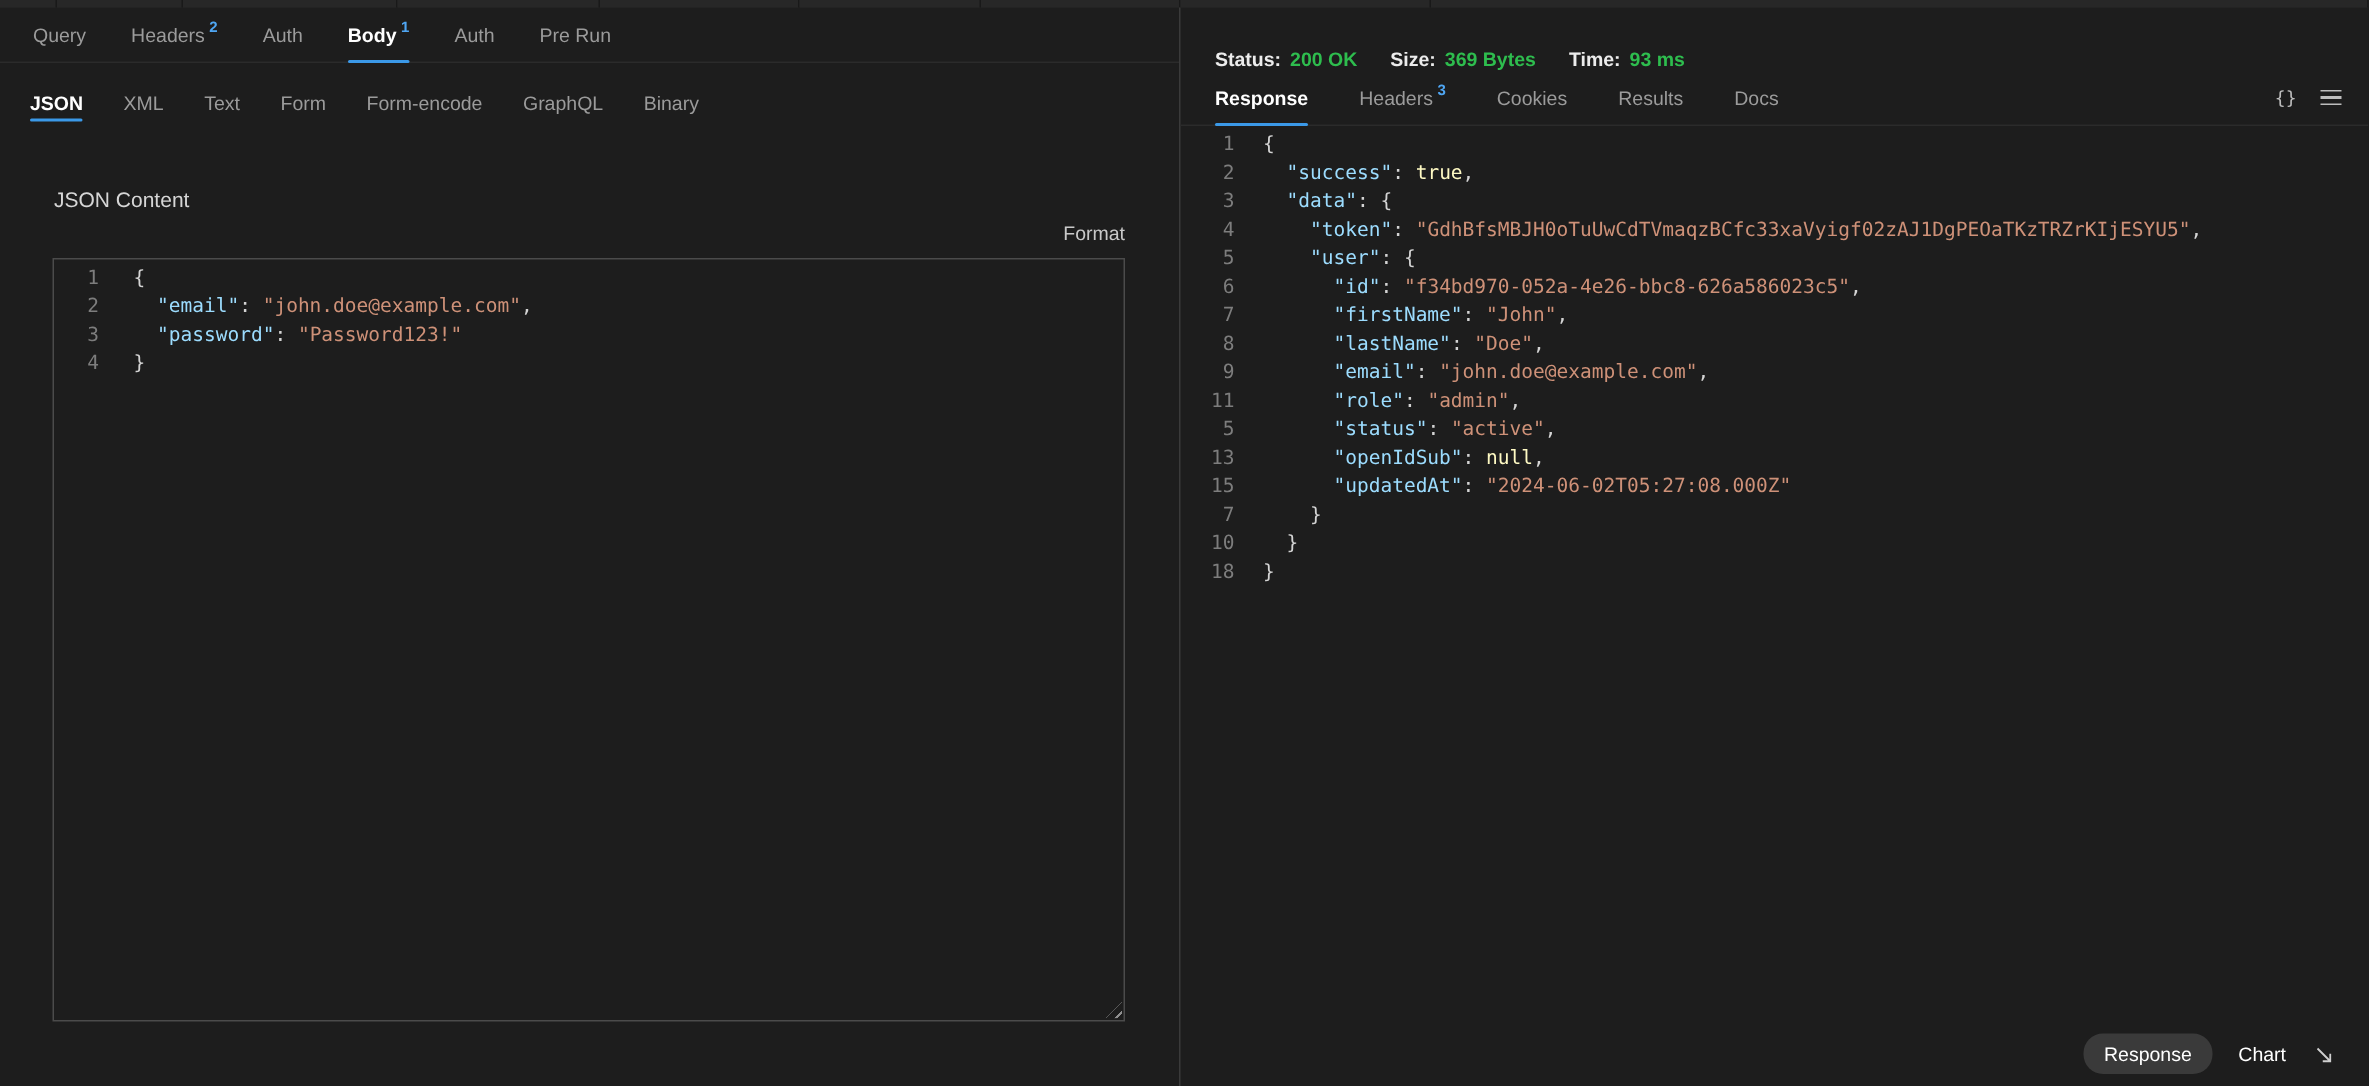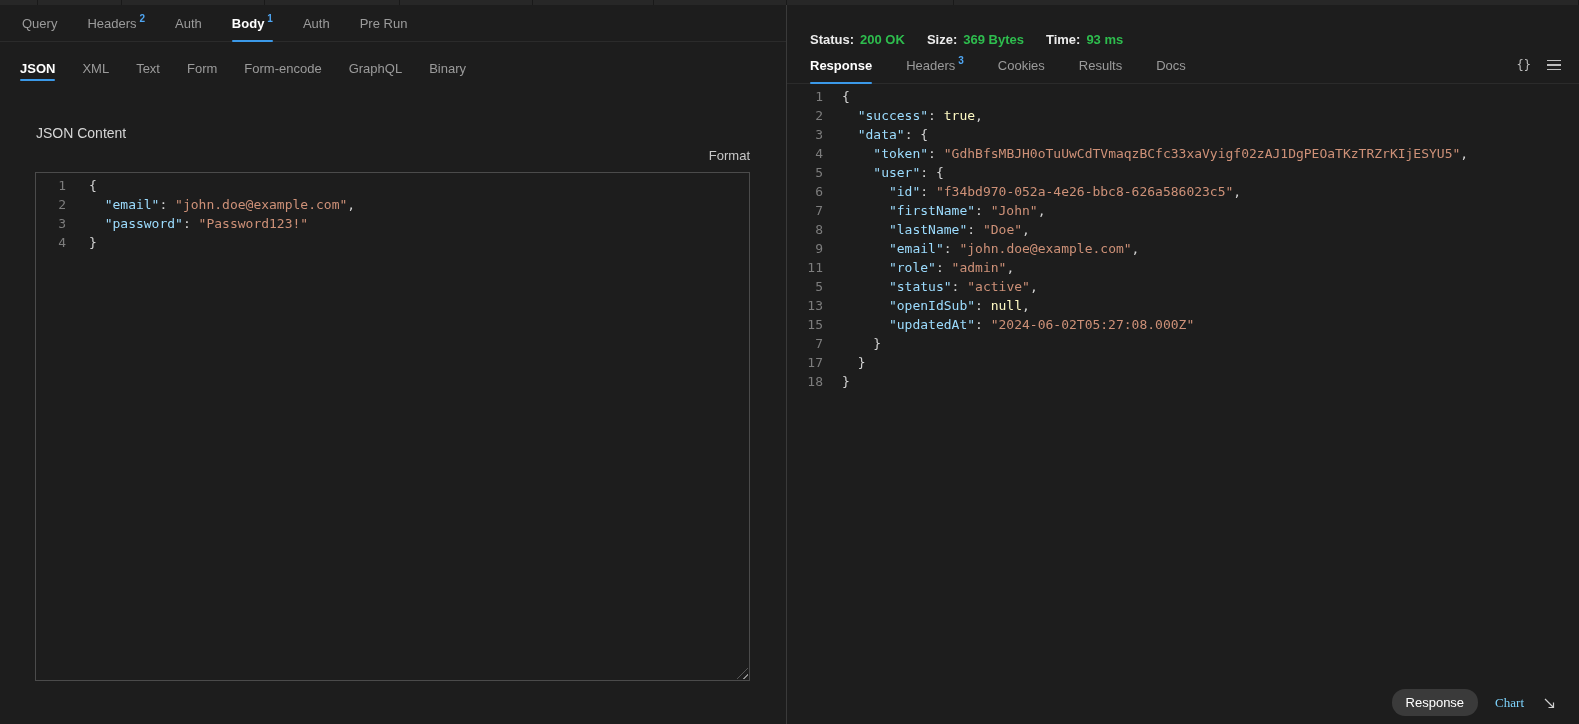--- a/index.html
+++ b/index.html
@@ -72,22 +72,22 @@
   .braces-icon { font-family:"DejaVu Sans Mono", monospace; font-size:12px;
     color:#bdbdbd; cursor:pointer; }
   .menu-icon { display:flex; flex-direction:column; gap:3px; cursor:pointer; }
   .menu-icon i { display:block; width:14px; height:1.5px; background:#bdbdbd; }
 
   .overlay { position:absolute; right:22px; bottom:8px; display:flex;
     align-items:center; gap:17px; }
   .pill-btn { background:#3a3a3a; color:#ffffff; border:none; border-radius:13px;
     padding:6px 14px; font-size:13px; cursor:pointer;
     font-family:"Liberation Sans", sans-serif; }
-  .ghost-btn { background:none; border:none; color:#7dd3fc; font-size:13px;
-    cursor:pointer; font-family:Liberation Serif, serif; }
+  .ghost-btn { background:none; border:none; color:#ffffff; font-size:13px;
+    cursor:pointer; font-family:Liberation Sans, sans-serif; }
   .expand-icon { cursor:pointer; display:flex; align-items:center; }
 
   .chevron-icon { display:flex; align-items:center; }
 </style>
 </head>
 <body>
 
 <div class="top-strip">
   <div class="seg" style="width:38px"></div>
   <div class="seg" style="width:84px"></div>
@@ -221,21 +221,21 @@
         <div class="code-line"><span class="ln">5</span><span class="lc"><span class="tok-p">    </span><span class="tok-k">"user"</span><span class="tok-p">: {</span></span></div>
         <div class="code-line"><span class="ln">6</span><span class="lc"><span class="tok-p">      </span><span class="tok-k">"id"</span><span class="tok-p">: </span><span class="tok-s">"f34bd970-052a-4e26-bbc8-626a586023c5"</span><span class="tok-p">,</span></span></div>
         <div class="code-line"><span class="ln">7</span><span class="lc"><span class="tok-p">      </span><span class="tok-k">"firstName"</span><span class="tok-p">: </span><span class="tok-s">"John"</span><span class="tok-p">,</span></span></div>
         <div class="code-line"><span class="ln">8</span><span class="lc"><span class="tok-p">      </span><span class="tok-k">"lastName"</span><span class="tok-p">: </span><span class="tok-s">"Doe"</span><span class="tok-p">,</span></span></div>
         <div class="code-line"><span class="ln">9</span><span class="lc"><span class="tok-p">      </span><span class="tok-k">"email"</span><span class="tok-p">: </span><span class="tok-s">"john.doe@example.com"</span><span class="tok-p">,</span></span></div>
         <div class="code-line"><span class="ln">11</span><span class="lc"><span class="tok-p">      </span><span class="tok-k">"role"</span><span class="tok-p">: </span><span class="tok-s">"admin"</span><span class="tok-p">,</span></span></div>
         <div class="code-line"><span class="ln">5</span><span class="lc"><span class="tok-p">      </span><span class="tok-k">"status"</span><span class="tok-p">: </span><span class="tok-s">"active"</span><span class="tok-p">,</span></span></div>
         <div class="code-line"><span class="ln">13</span><span class="lc"><span class="tok-p">      </span><span class="tok-k">"openIdSub"</span><span class="tok-p">: </span><span class="tok-b">null</span><span class="tok-p">,</span></span></div>
         <div class="code-line"><span class="ln">15</span><span class="lc"><span class="tok-p">      </span><span class="tok-k">"updatedAt"</span><span class="tok-p">: </span><span class="tok-s">"2024-06-02T05:27:08.000Z"</span></span></div>
         <div class="code-line"><span class="ln">7</span><span class="lc"><span class="tok-p">    }</span></span></div>
-        <div class="code-line"><span class="ln">17</span><span class="lc"><span class="tok-p">  }</span></span></div>
+        <div class="code-line"><span class="ln">10</span><span class="lc"><span class="tok-p">  }</span></span></div>
         <div class="code-line"><span class="ln">18</span><span class="lc"><span class="tok-p">}</span></span></div>
       </div>
 
     <div class="overlay">
       <button class="pill-btn">Response</button>
       <button class="ghost-btn">Chart</button>
       <span class="expand-icon">
         <svg width="16" height="16" viewBox="0 0 16 16">
           <path d="M4 4 L12.5 12.5 M12.5 7.5 L12.5 12.5 L7.5 12.5" stroke="#cfcfcf" stroke-width="1.2" fill="none"></path>
         </svg>

